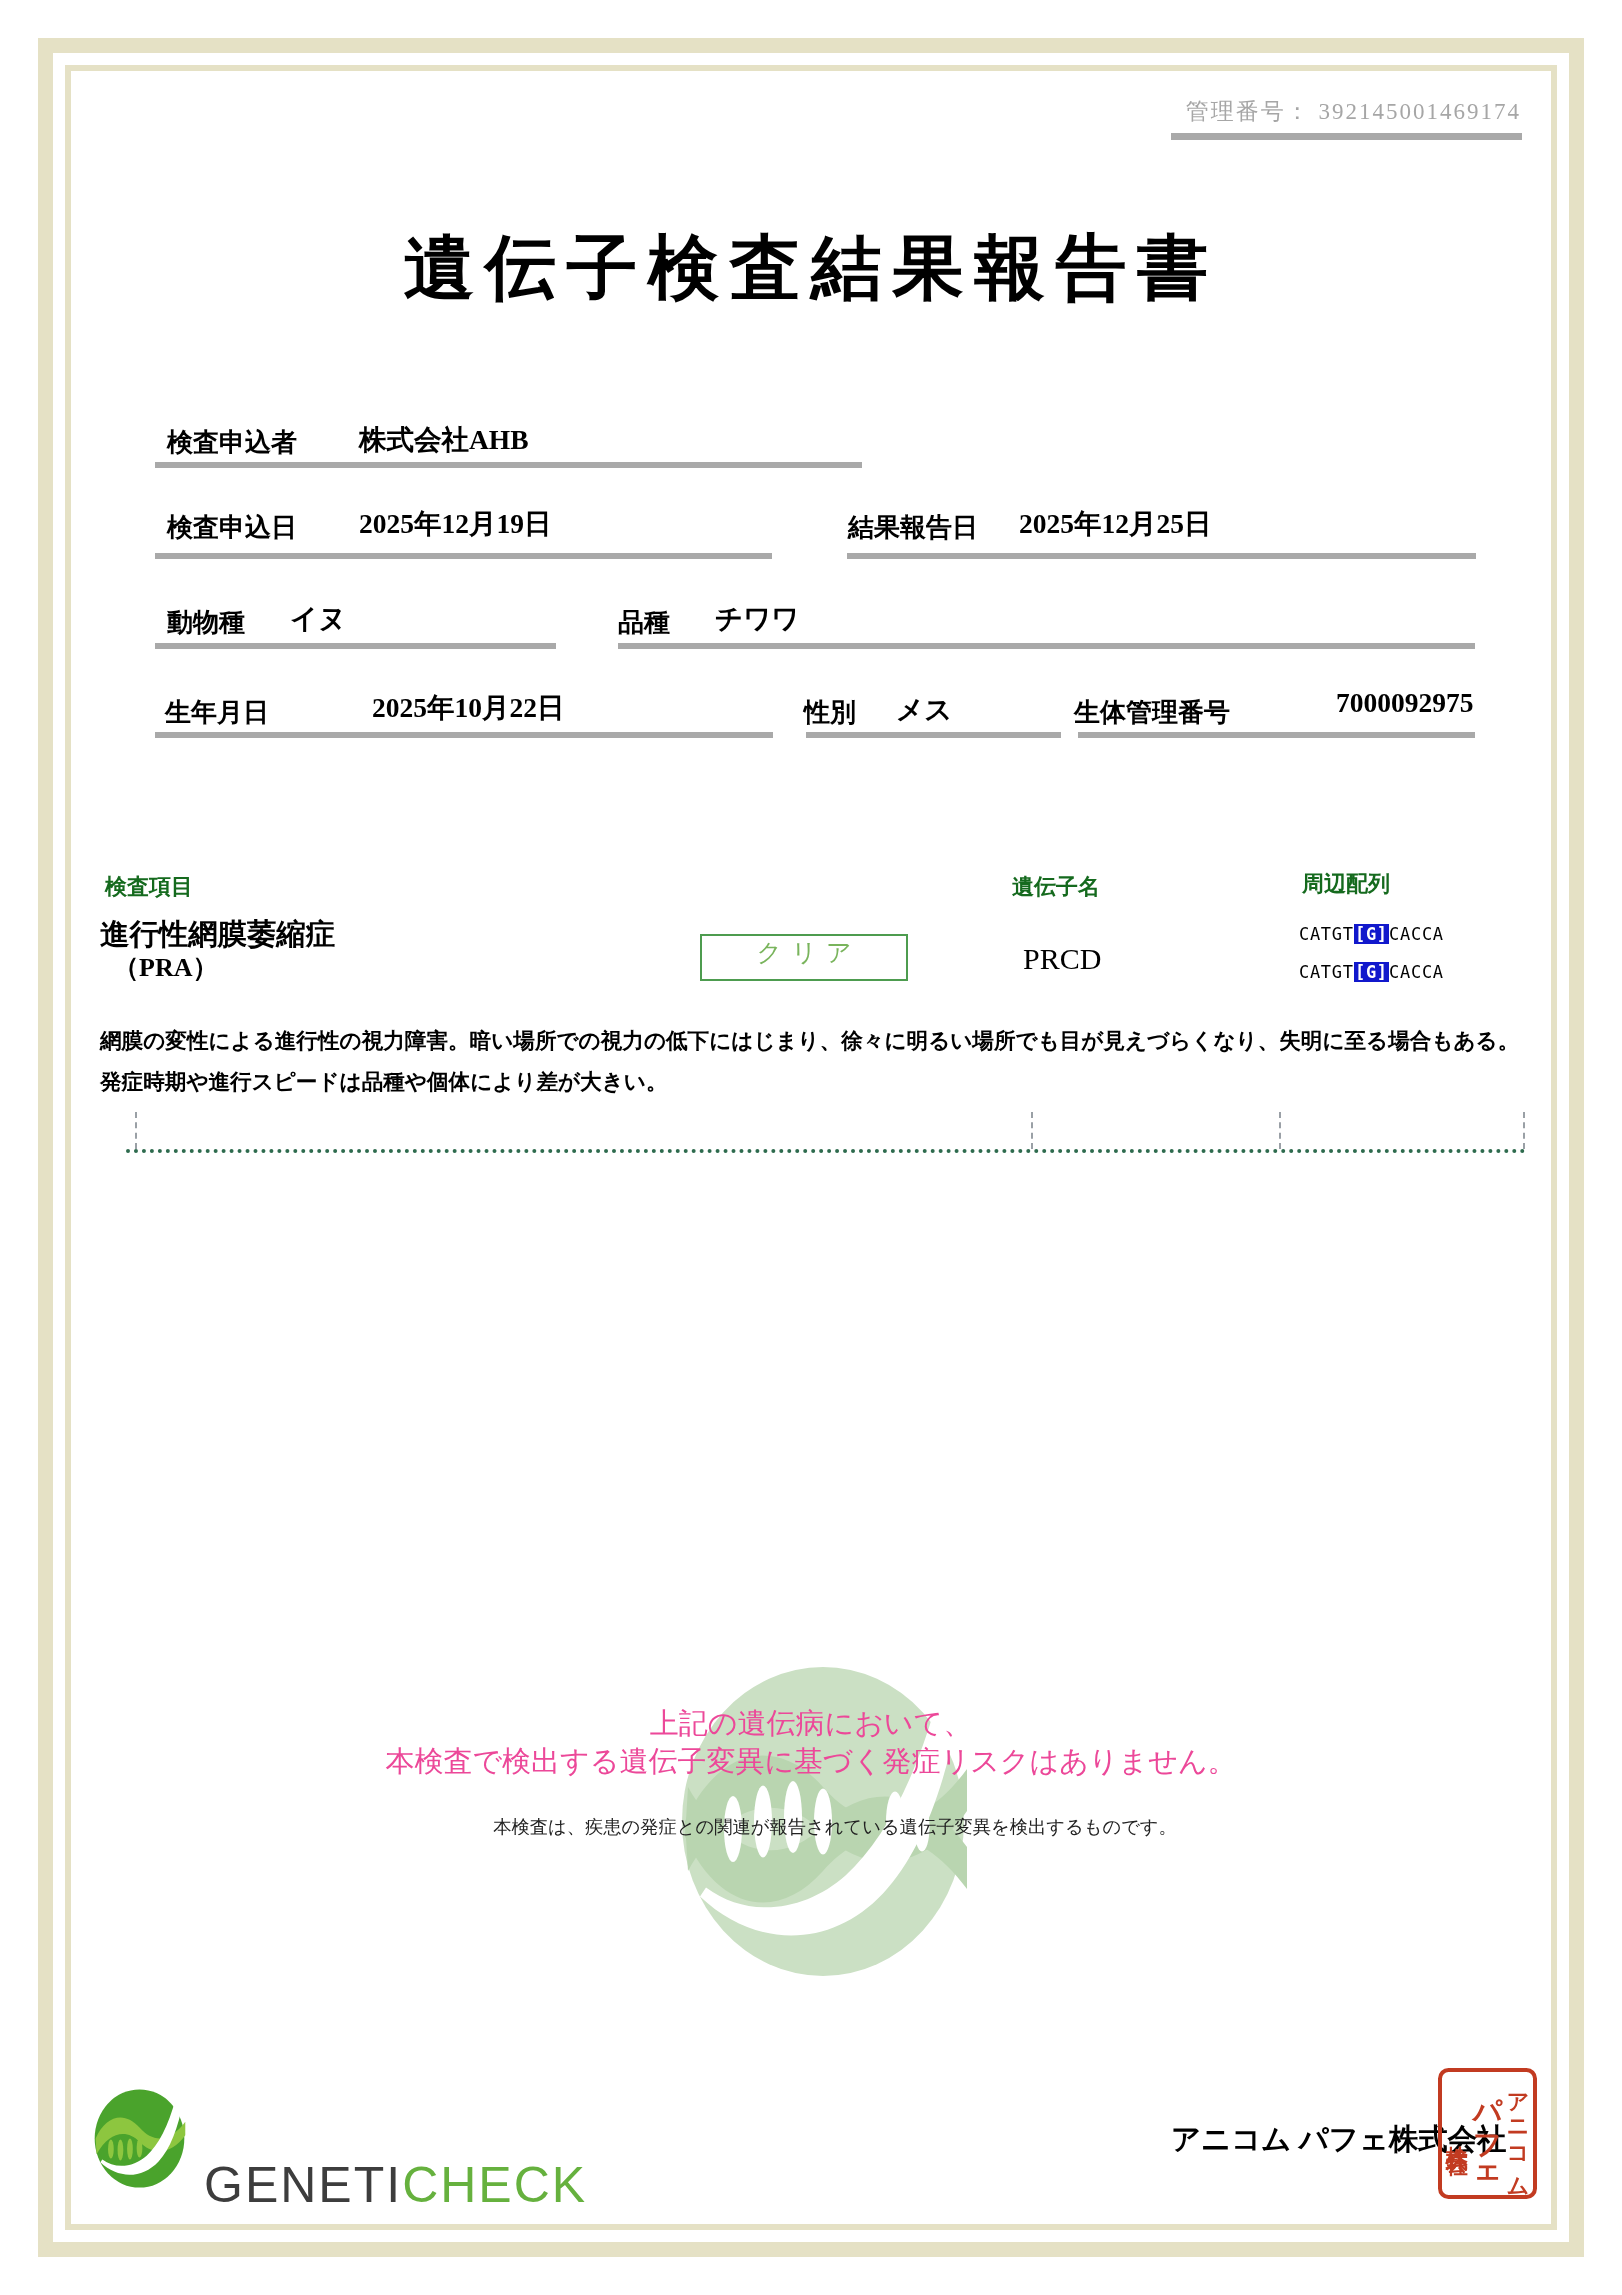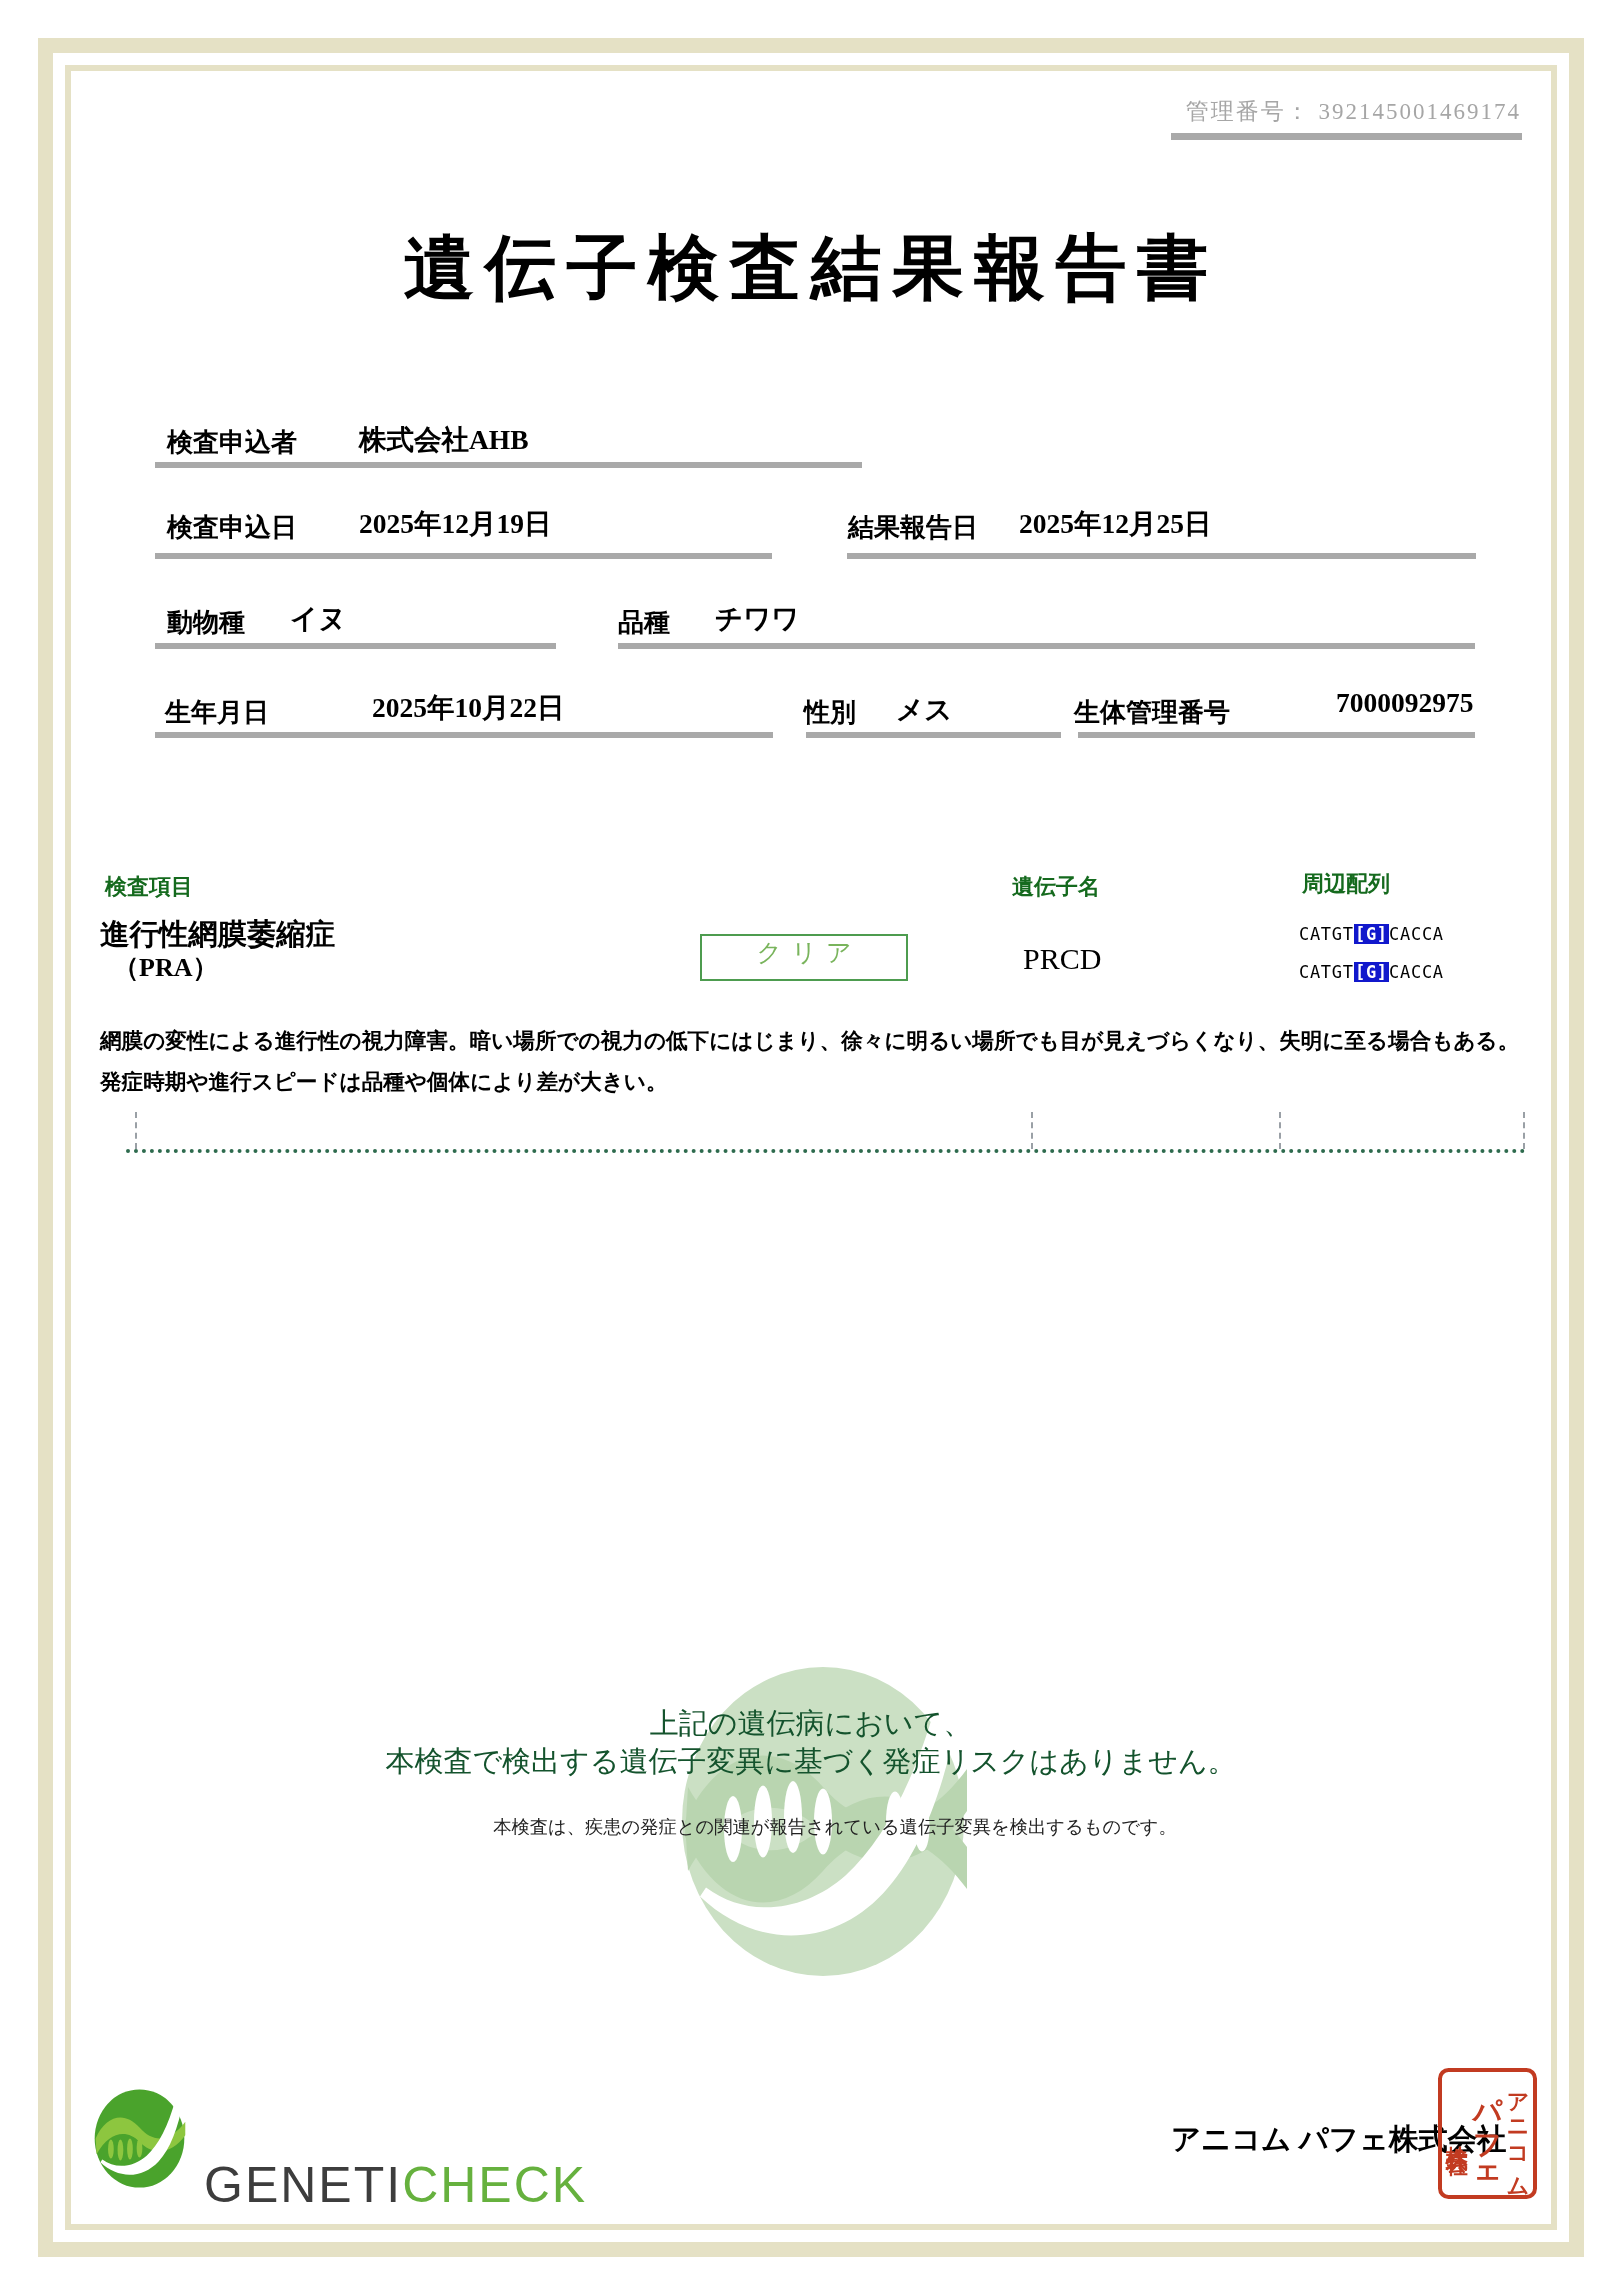--- a/index.html
+++ b/index.html
@@ -38,21 +38,21 @@
         box-sizing:border-box;display:flex;align-items:flex-start;justify-content:center;}
   .result-box span{font-size:25px;color:var(--clear-green);letter-spacing:9.2px;text-indent:9.2px;}
   .gene-name{font-size:30px;white-space:nowrap;}
   .seq{font-family:"DejaVu Sans Mono",monospace;font-size:17px;white-space:nowrap;letter-spacing:0.7px;}
   .seq .allele{background:var(--allele-blue);color:#fff;font-weight:bold;padding:0 1.3px;}
   .desc{font-size:21.6px;font-weight:bold;width:1436px;white-space:nowrap;}
   .risk{font-size:23.6px;font-weight:bold;color:var(--risk-green);white-space:nowrap;}
   .vsep{width:0;height:37px;border-left:2px dashed #9aa0a6;top:1112px;}
   .dotline{left:126px;top:1149px;width:1400px;height:0;border-top:4.6px dotted #2e6b4e;}
   .summary{left:0;width:100%;text-align:center;font-family:Liberation Mono, monospace;
-           font-size:29px;color:#14532d;white-space:nowrap;}
+           font-size:29px;color:#ec4899;white-space:nowrap;}
   .disclaimer{left:0;width:100%;text-align:center;font-family:"Liberation Sans","DejaVu Sans",sans-serif;
            font-size:18.3px;color:#222;white-space:nowrap;padding-left:24px;}
   .watermark{left:673px;top:1659px;width:300px;height:325px;z-index:0;}
   .logo-mark{left:90px;top:2087px;width:99px;height:103px;}
   .logo-text{left:204px;top:2121px;font-family:"Liberation Sans","DejaVu Sans",sans-serif;
              font-size:50px;letter-spacing:2px;white-space:nowrap;margin-top:35px;}
   .logo-text .dark{color:#3d3d3d;}
   .logo-text .green{color:#66b13e;}
   .company{left:1171px;top:2120px;font-size:29.4px;font-weight:bold;white-space:nowrap;z-index:2;}
   .stamp{left:1438px;top:2068px;width:99px;height:131px;border:4.6px solid var(--seal-red);

